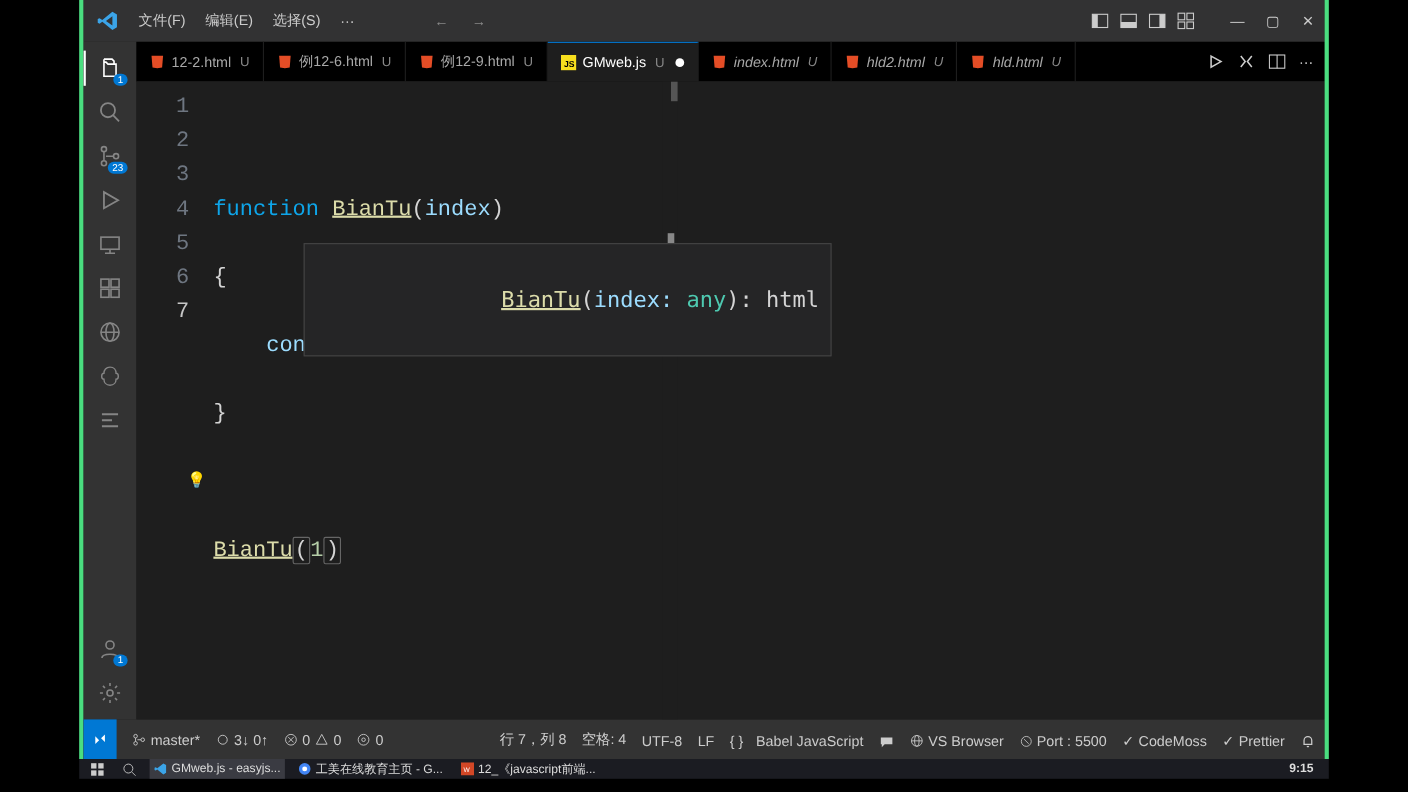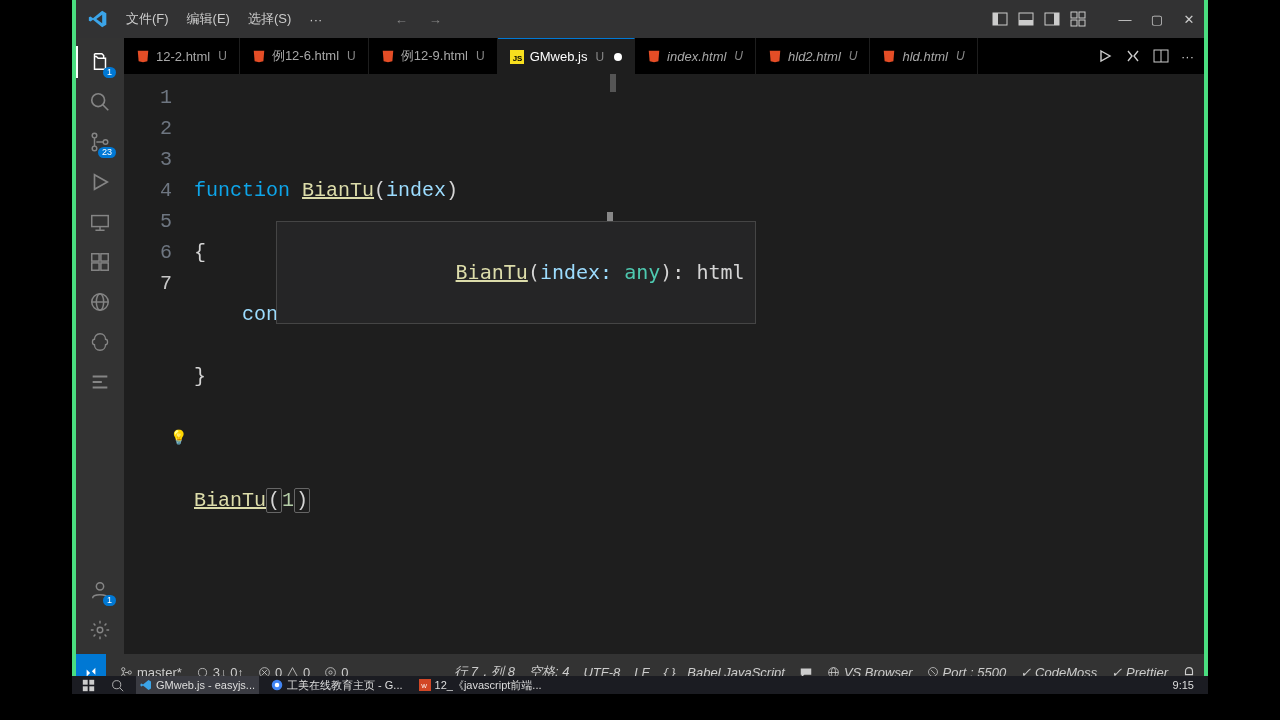--- a/index.html
+++ b/index.html
@@ -190,39 +190,39 @@
     color: #ccc;
     display: flex;
     align-items: center;
     font-size: 13px;
     padding: 0 8px;
     gap: 14px;
     flex-shrink: 0;
   }
   .sb-remote { background:#0078d4; color:#fff; height:100%; display:flex; align-items:center; padding:0 8px; margin-left:-8px;}
   .sb-item { display:flex; align-items:center; gap:4px;}
-  .sb-right { margin-left:auto; display:flex; gap:14px; align-items:center;font-style:italic;}
+  .sb-right { margin-left:auto; display:flex; gap:14px; align-items:flex-end;}
 
   
   .taskbar {
     position: absolute;
-    left: 72px; bottom: 26px;
+    left: 72px; bottom: 12px;
     width: 1136px;
     height: 18px;
     background: #1b1c22;
     display: flex;
     align-items: center;
     padding: 0 6px;
     gap: 8px;
     font-size: 11px;
     color: #ddd;
   }
   .tb-item { display:flex; align-items:center; gap:4px; padding:0 4px; height:100%;}
   .tb-active { background:#3a3b42;}
-  .tb-clock { margin-left:auto; padding:0 8px;}
+  .tb-clock { margin-left:auto; padding:0 8px;font-weight:bold;}
 
   svg { display: block; }
   .svg-icon { width: 22px; height: 22px; }
 </style>
 </head>
 <body>
 
 <div class="outer-frame">
 
   <div class="titlebar">

